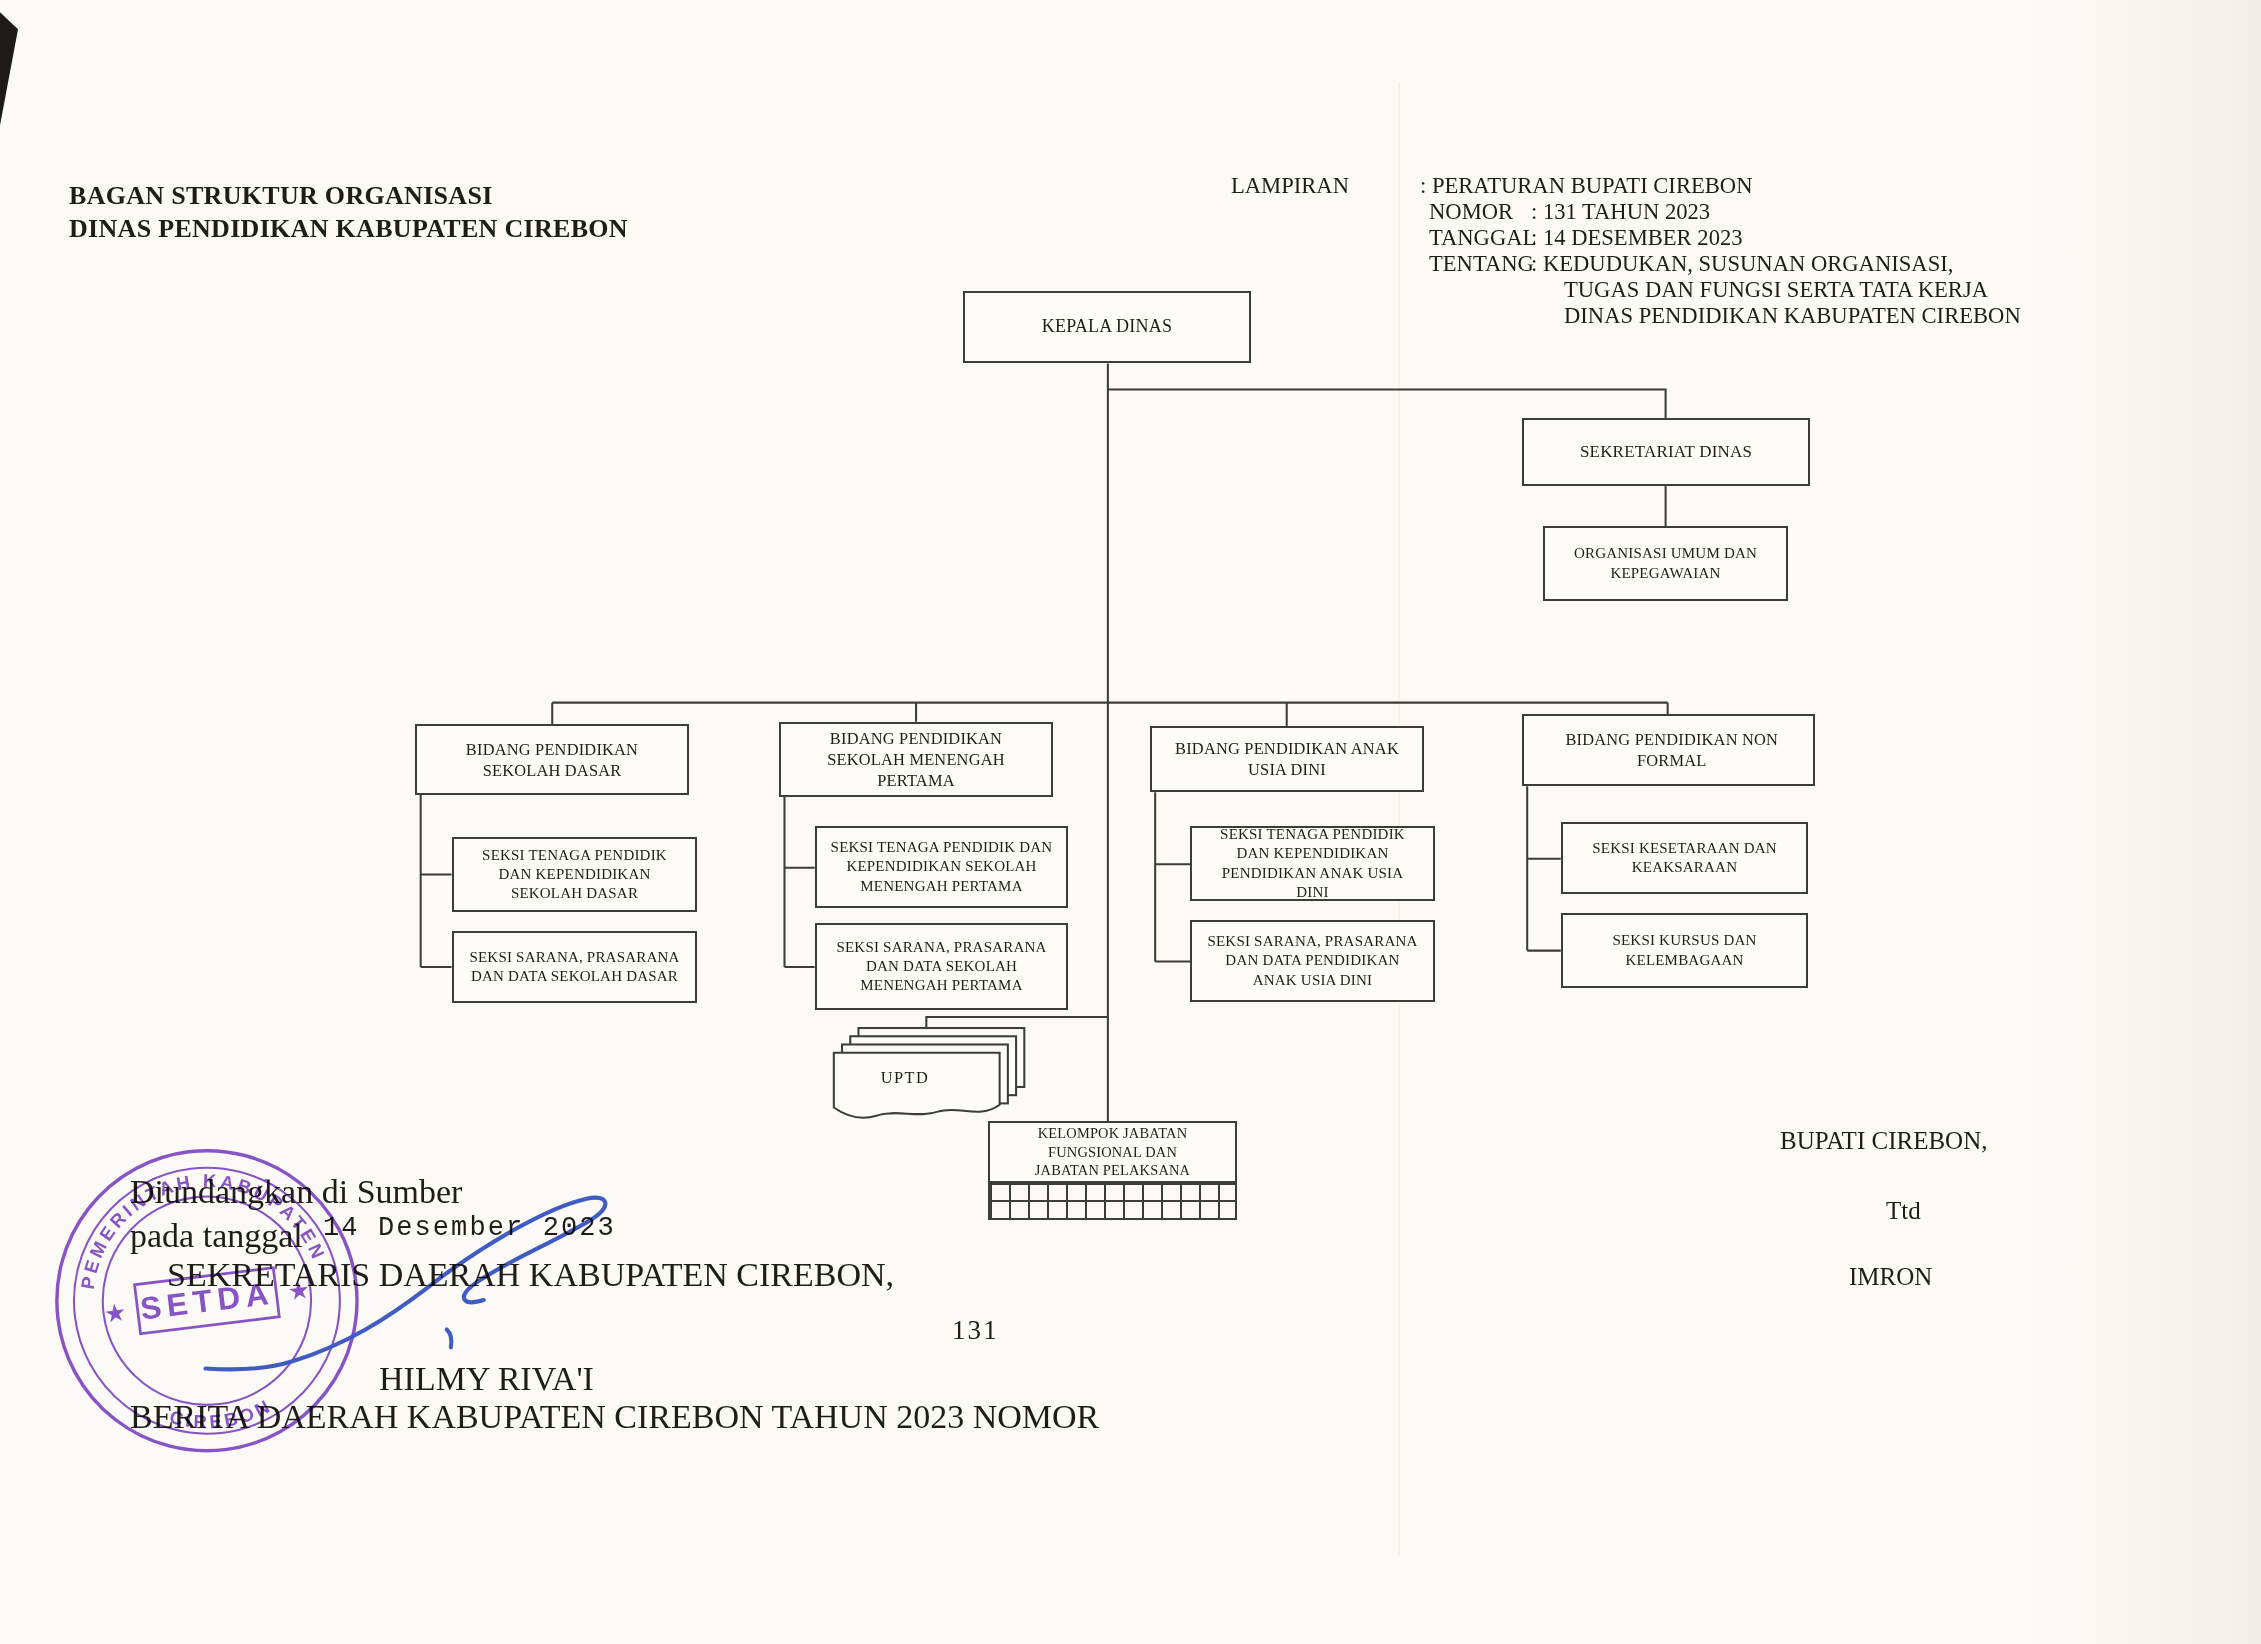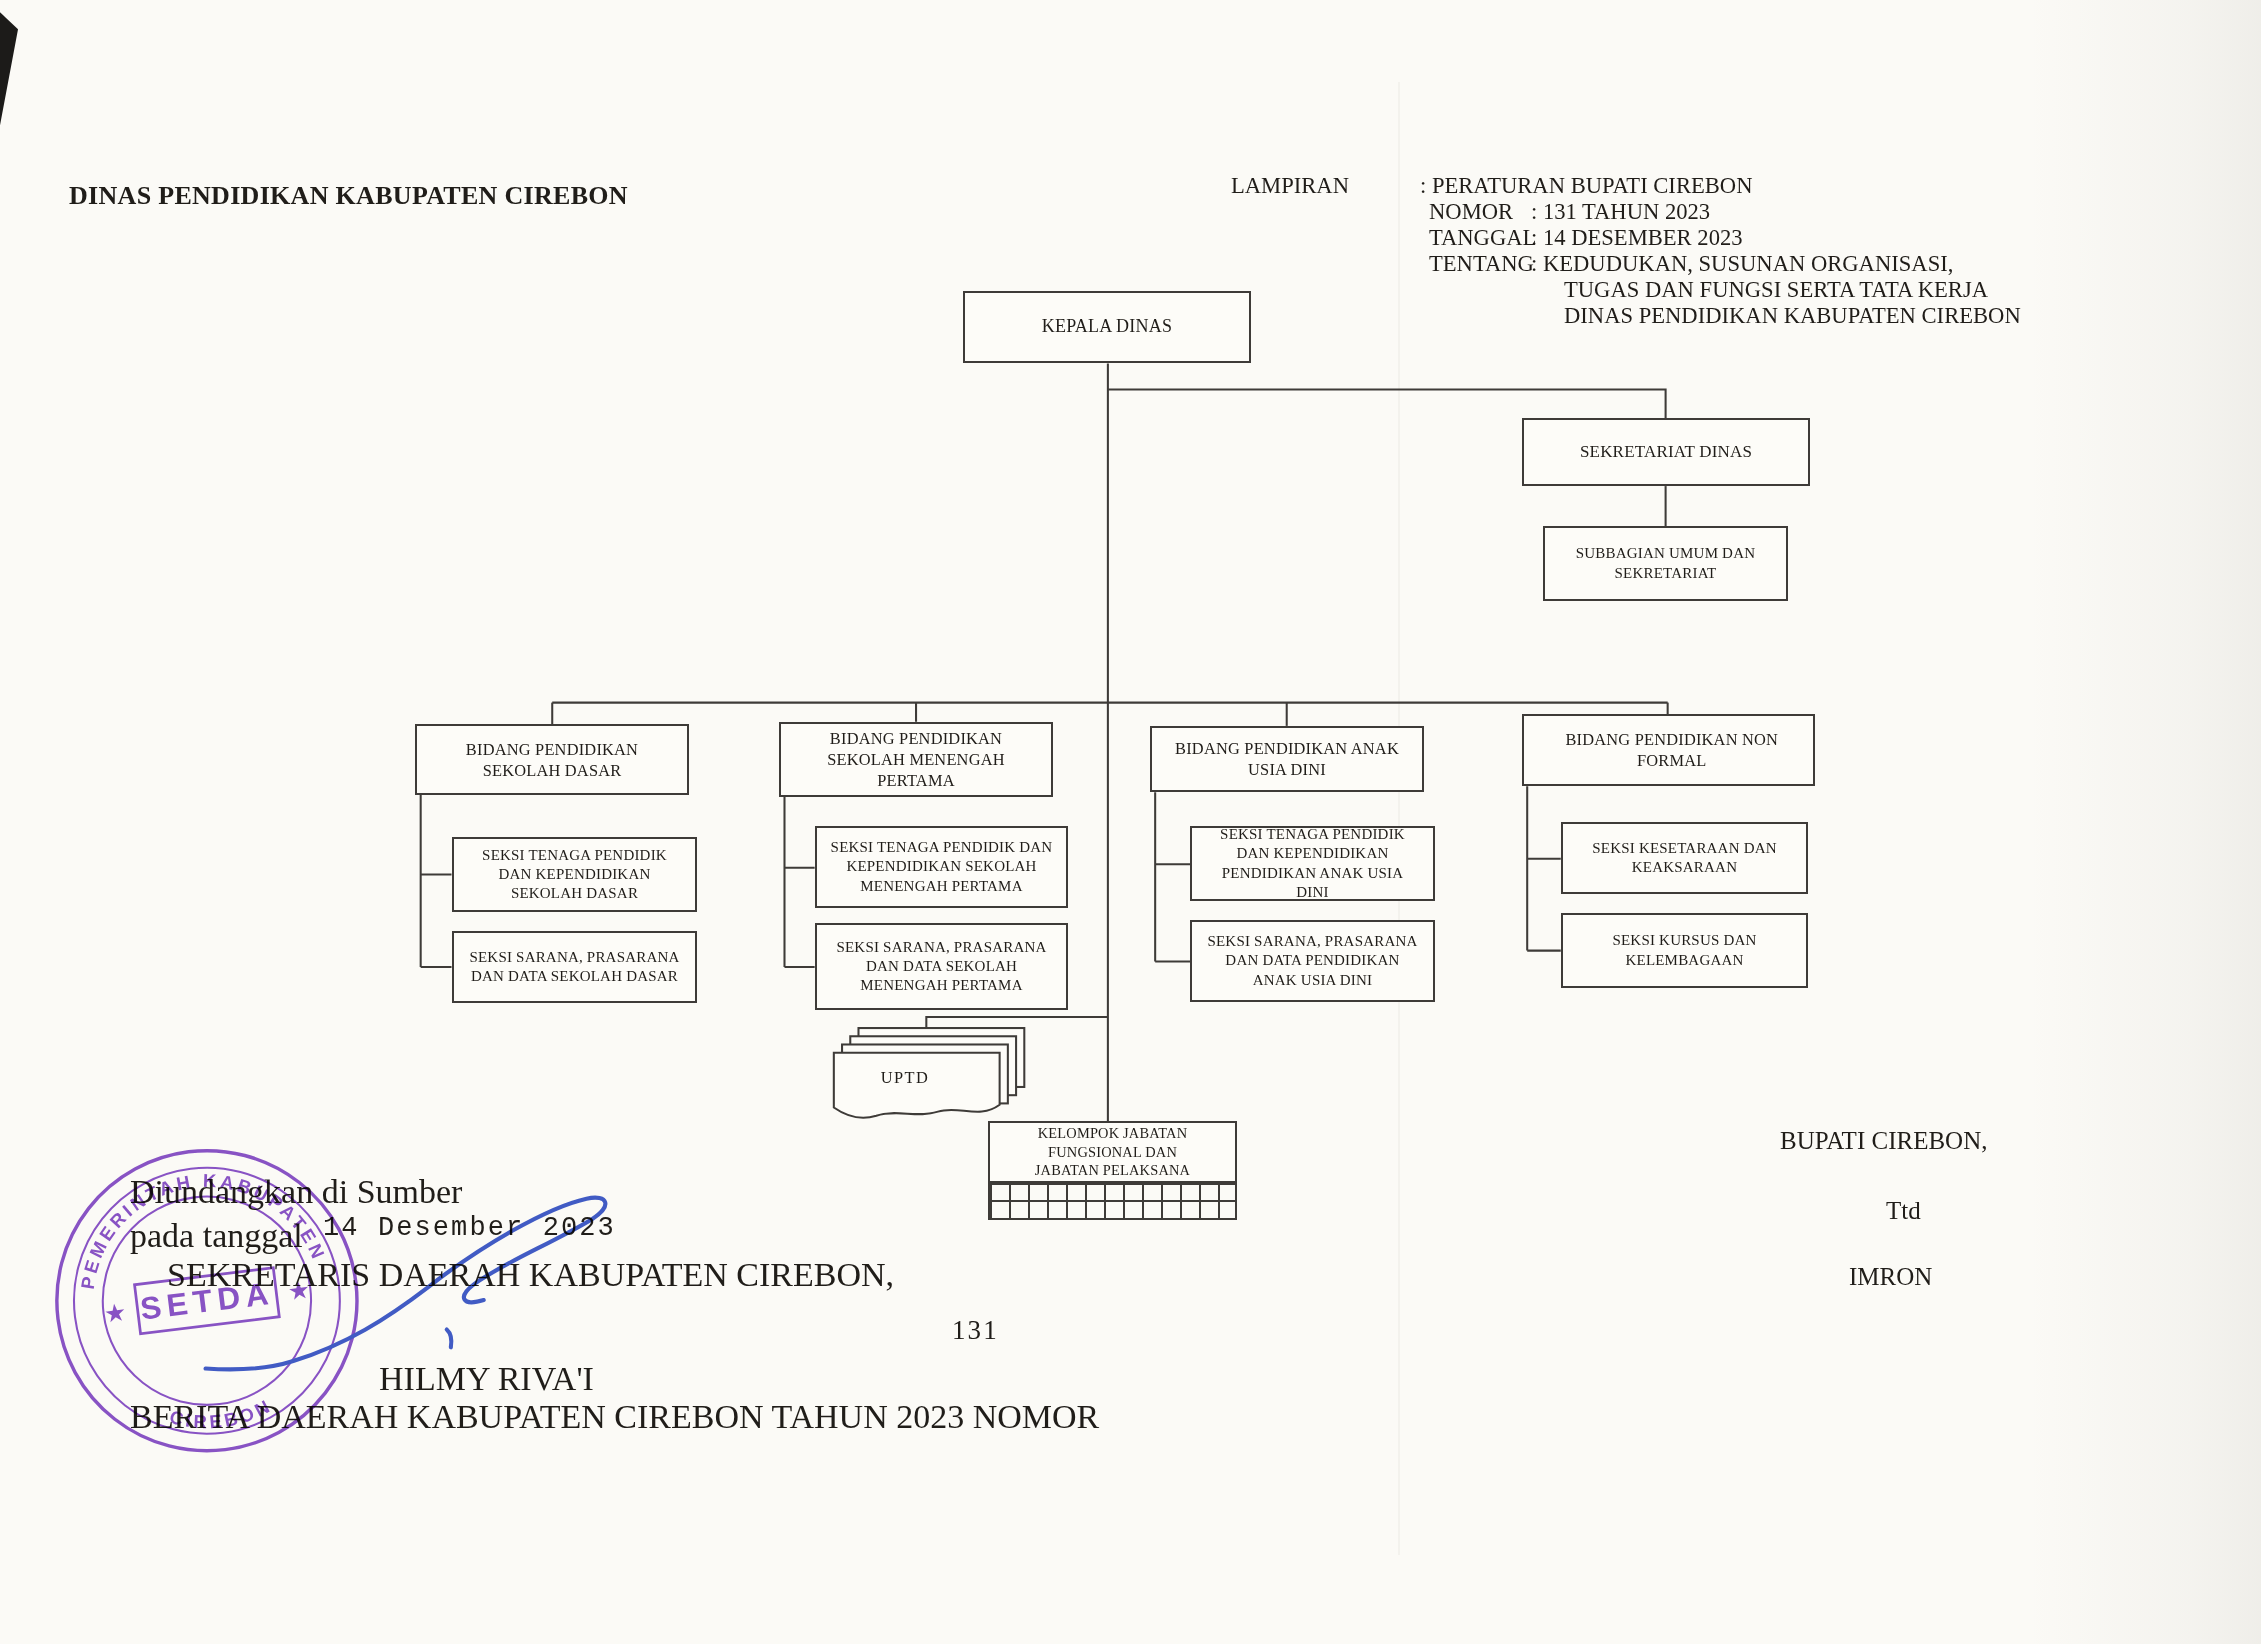--- a/index.html
+++ b/index.html
@@ -83,37 +83,38 @@
     <path class="cline" d="M1686 1156 V1403 M1686 1261 H1737 M1686 1403 H1737"></path>
     <path class="cline" d="M2229 1147 V1387 M2229 1253 H2278 M2229 1387 H2278"></path>
     <path class="cline" d="M1352 1500 V1484 H1617"></path>
     <rect class="sheet" x="1253" y="1500" width="242" height="86"></rect>
     <rect class="sheet" x="1241" y="1512" width="242" height="86"></rect>
     <rect class="sheet" x="1229" y="1524" width="242" height="86"></rect>
     <path class="sheet" d="M1217 1536 H1459 V1612 C1429 1634 1399 1612 1369 1622 C1339 1632 1309 1618 1279 1628 C1259 1634 1237 1630 1217 1616 Z"></path>
   </svg>
 
   <div class="abs title" style="left:69px;top:180px;">
+    <div>BAGAN STRUKTUR ORGANISASI</div>
     <div>DINAS PENDIDIKAN KABUPATEN CIREBON</div>
   </div>
 
   <div class="abs lamp" style="left:1231px;top:173px;">LAMPIRAN</div>
   <div class="abs lamp" style="left:1420px;top:173px;">: PERATURAN BUPATI CIREBON</div>
   <div class="abs lamp" style="left:1429px;top:199px;">NOMOR</div>
   <div class="abs lamp" style="left:1531px;top:199px;">: 131 TAHUN 2023</div>
   <div class="abs lamp" style="left:1429px;top:225px;">TANGGAL</div>
   <div class="abs lamp" style="left:1531px;top:225px;">: 14 DESEMBER 2023</div>
   <div class="abs lamp" style="left:1429px;top:251px;">TENTANG</div>
   <div class="abs lamp" style="left:1531px;top:251px;">: KEDUDUKAN, SUSUNAN ORGANISASI,</div>
   <div class="abs lamp" style="left:1564px;top:277px;">TUGAS DAN FUNGSI SERTA TATA KERJA</div>
   <div class="abs lamp" style="left:1564px;top:303px;">DINAS PENDIDIKAN KABUPATEN CIREBON</div>
 
   <div class="obox kepala" style="left:963px;top:291px;width:288px;height:72px;">KEPALA DINAS</div>
   <div class="obox sekretariat" style="left:1522px;top:418px;width:288px;height:68px;">SEKRETARIAT DINAS</div>
-  <div class="obox subbagian" style="left:1543px;top:526px;width:245px;height:75px;">SUBBAGIAN UMUM DAN SEKRETARIAT</div>
+  <div class="obox subbagian" style="left:1543px;top:526px;width:245px;height:75px;">ORGANISASI UMUM DAN KEPEGAWAIAN</div>
 
   <div class="obox bidang" style="left:415px;top:724px;width:274px;height:71px;">BIDANG PENDIDIKAN SEKOLAH DASAR</div>
   <div class="obox bidang" style="left:779px;top:722px;width:274px;height:75px;">BIDANG PENDIDIKAN SEKOLAH MENENGAH PERTAMA</div>
   <div class="obox bidang" style="left:1150px;top:726px;width:274px;height:66px;">BIDANG PENDIDIKAN ANAK USIA DINI</div>
   <div class="obox bidang bidang-narrow" style="left:1522px;top:714px;width:293px;height:72px;padding-left:38px;">BIDANG PENDIDIKAN NON FORMAL</div>
 
   <div class="obox seksi" style="left:452px;top:837px;width:245px;height:75px;">SEKSI TENAGA PENDIDIK DAN KEPENDIDIKAN SEKOLAH DASAR</div>
   <div class="obox seksi" style="left:452px;top:931px;width:245px;height:72px;">SEKSI SARANA, PRASARANA DAN DATA SEKOLAH DASAR</div>
   <div class="obox seksi" style="left:815px;top:826px;width:253px;height:82px;">SEKSI TENAGA PENDIDIK DAN KEPENDIDIKAN SEKOLAH MENENGAH PERTAMA</div>
   <div class="obox seksi" style="left:815px;top:923px;width:253px;height:87px;">SEKSI SARANA, PRASARANA DAN DATA SEKOLAH MENENGAH PERTAMA</div>

